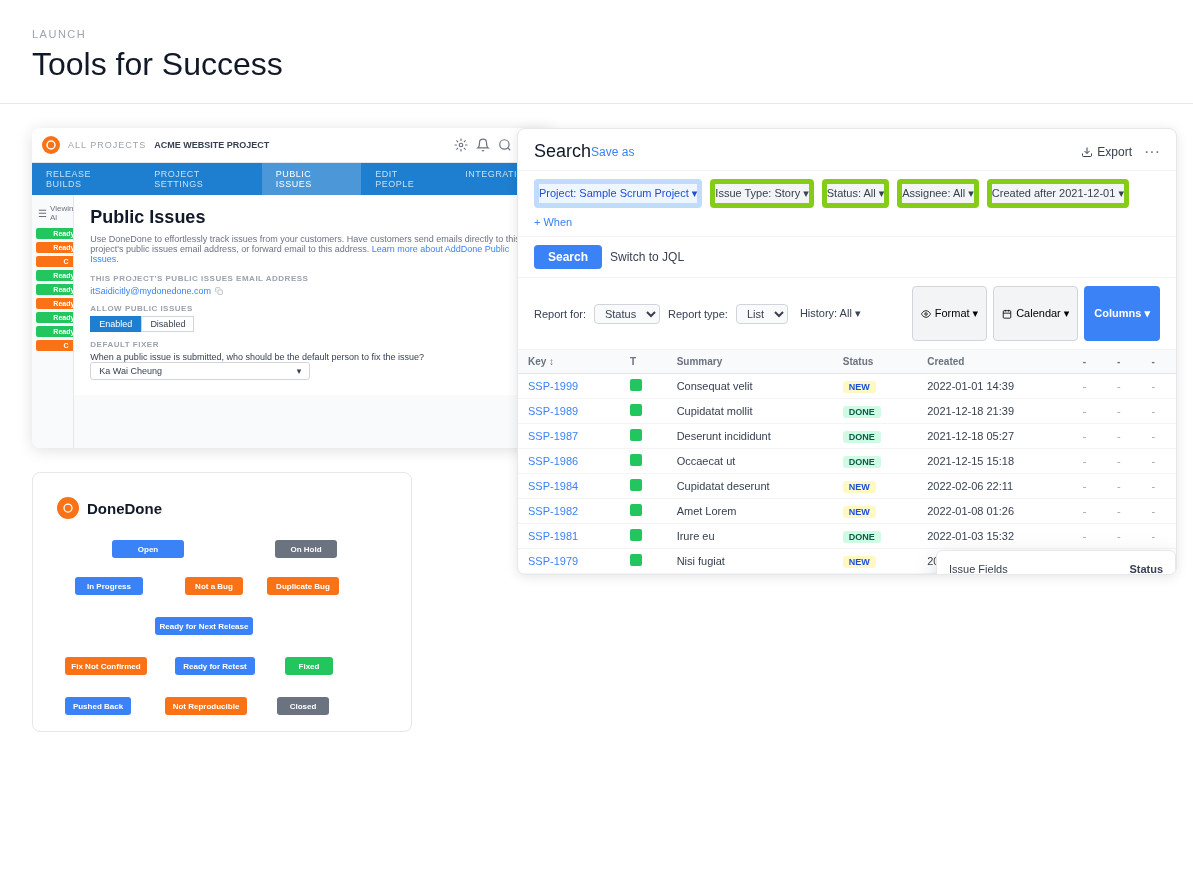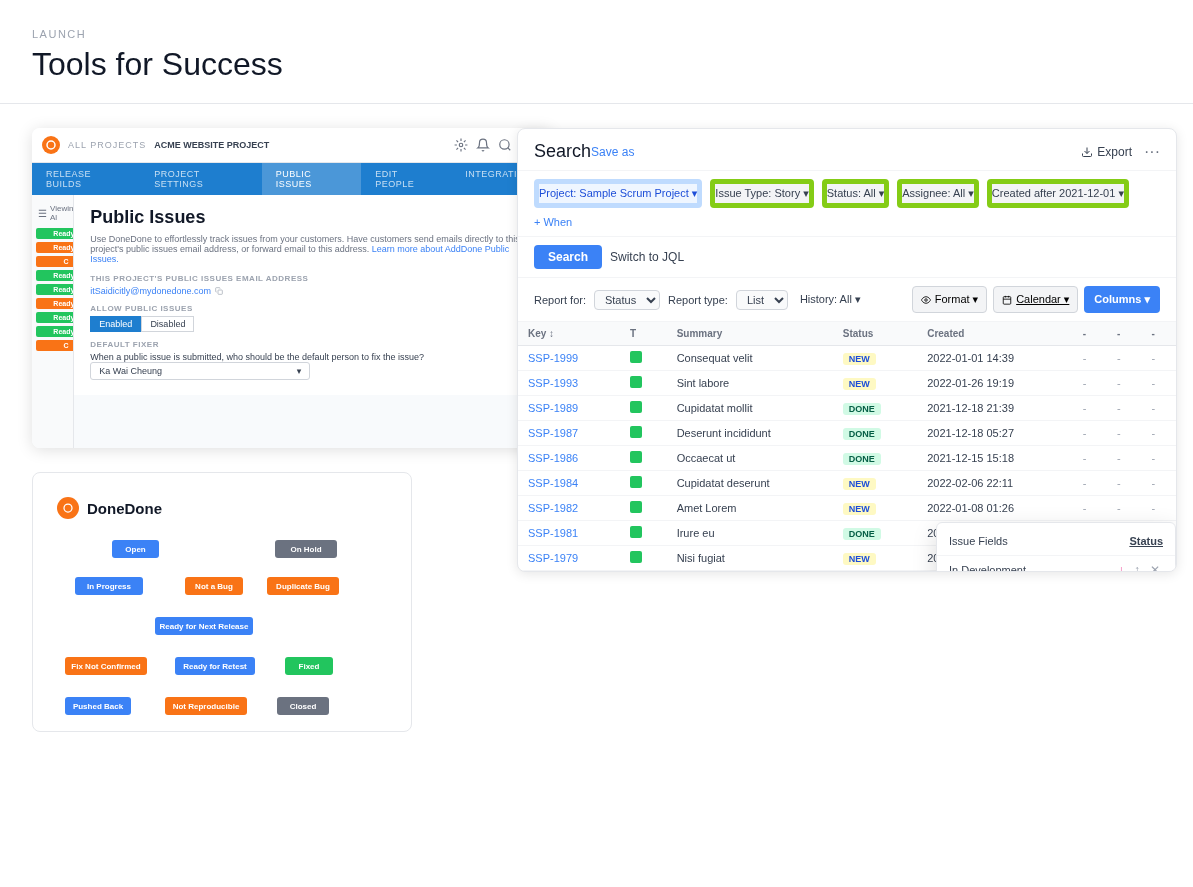--- a/index.html
+++ b/index.html
@@ -302,24 +302,23 @@
       font-size: 11px;
       cursor: pointer;
     }
     .calendar-btn {
       display: flex;
       align-items: center;
       gap: 4px;
       background: #f3f4f6;
       border: 1px solid #d1d5db;
       border-radius: 4px;
-      padding: 6px 8px;
-      font-size: 11px;
-      cursor: pointer;
-      text-decoration: underline;
+      padding: 20px 8px;
+      font-size: 11px;
+      cursor: pointer;
     }
     .columns-btn {
       display: flex;
       align-items: center;
       gap: 4px;
       background: #3b82f6;
       color: #fff;
       border: none;
       border-radius: 4px;
       padding: 3px 10px;
@@ -649,21 +648,21 @@
     <div class="donedone-logo-row">
       <div class="dd-logo-icon">
         <svg width="12" height="12" viewBox="0 0 24 24">
             <circle cx="12" cy="12" r="8" fill="none" stroke="white" stroke-width="2.5"></circle>
           </svg>
       </div>
       <span class="dd-logo-text">DoneDone</span>
     </div>
     <div class="workflow-diagram">
 
-      <div class="wf-box wf-blue" style="left:55px;top:5px;width:47px;height:18px;">Open</div>
+      <div class="wf-box wf-blue" style="left:55px;top:5px;width:72px;height:18px;">Open</div>
       <div class="wf-box wf-gray" style="left:218px;top:5px;width:62px;height:18px;">On Hold</div>
 
       <div class="wf-box wf-blue" style="left:18px;top:42px;width:68px;height:18px;">In Progress</div>
       <div class="wf-box wf-orange" style="left:128px;top:42px;width:58px;height:18px;">Not a Bug</div>
       <div class="wf-box wf-orange" style="left:210px;top:42px;width:72px;height:18px;">Duplicate Bug</div>
 
       <div class="wf-box wf-blue" style="left:98px;top:82px;width:98px;height:18px;">Ready for Next Release</div>
 
       <div class="wf-box wf-orange" style="left:8px;top:122px;width:82px;height:18px;">Fix Not Confirmed</div>
       <div class="wf-box wf-blue" style="left:118px;top:122px;width:80px;height:18px;">Ready for Retest</div>
@@ -761,30 +760,20 @@
       <td><a class="issue-link" href="#">SSP-1999</a></td>
       <td><span class="issue-type-icon issue-type-story"></span></td>
       <td>Consequat velit</td>
       <td><span class="status-badge status-new">NEW</span></td>
       <td>2022-01-01 14:39</td>
       <td style="color:#9ca3af;">-</td>
       <td style="color:#9ca3af;">-</td>
       <td style="color:#9ca3af;">-</td>
     </tr>
               <tr>
-      <td><a class="issue-link" href="#">SSP-1993</a></td>
-      <td><span class="issue-type-icon issue-type-story"></span></td>
-      <td>Sint labore</td>
-      <td><span class="status-badge status-new">NEW</span></td>
-      <td>2022-01-26 19:19</td>
-      <td style="color:#9ca3af;">-</td>
-      <td style="color:#9ca3af;">-</td>
-      <td style="color:#9ca3af;">-</td>
-    </tr>
-              <tr>
       <td><a class="issue-link" href="#">SSP-1989</a></td>
       <td><span class="issue-type-icon issue-type-story"></span></td>
       <td>Cupidatat mollit</td>
       <td><span class="status-badge status-done">DONE</span></td>
       <td>2021-12-18 21:39</td>
       <td style="color:#9ca3af;">-</td>
       <td style="color:#9ca3af;">-</td>
       <td style="color:#9ca3af;">-</td>
     </tr>
               <tr>

